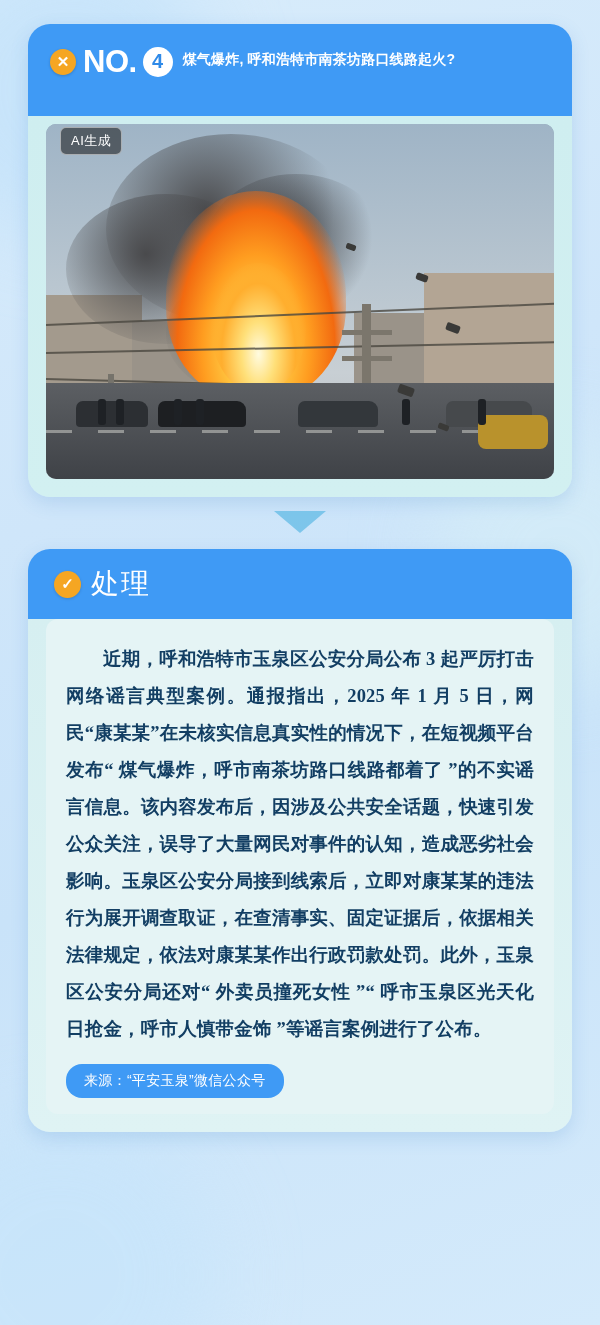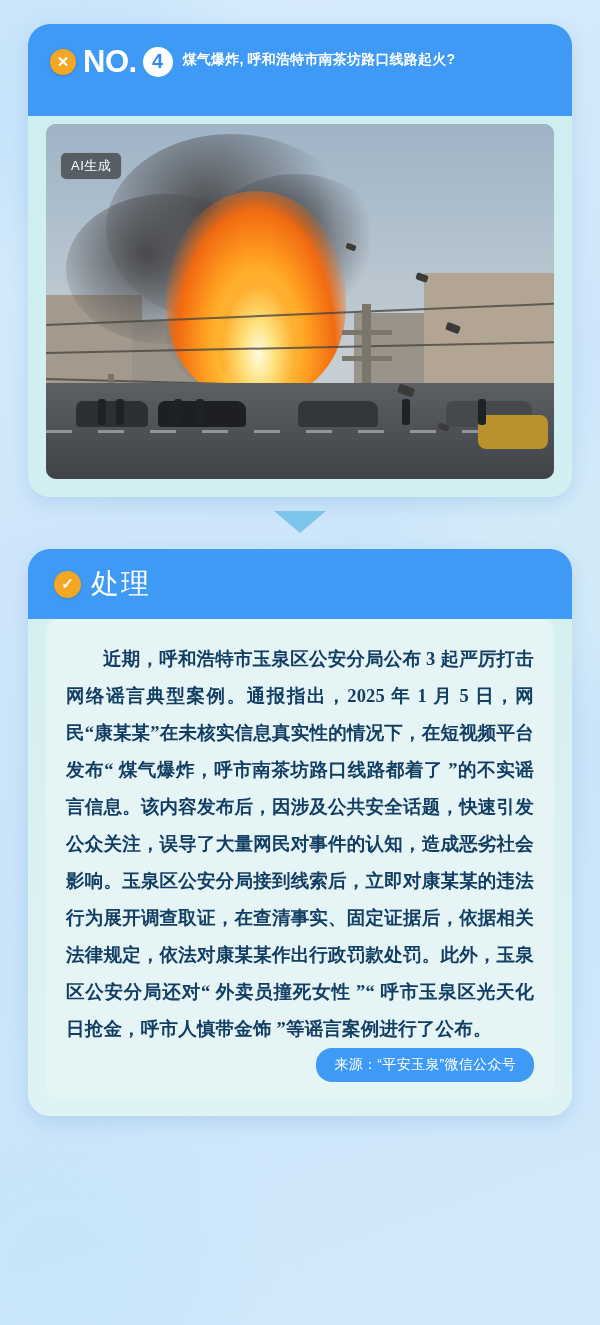--- a/index.html
+++ b/index.html
@@ -128,21 +128,21 @@
   .c1 { left: 30px; width: 72px; background:#2c2f33; }
   .c2 { left: 112px; width: 88px; background:#1d1f22; }
   .c3 { left: 252px; width: 80px; background:#33373b; }
   .c4 { left: 400px; width: 86px; background:#46494c; }
   .c5 { right: 6px; width: 70px; bottom: 30px; height: 34px; background:#b9922c; border-radius:8px; }
   .person { position: absolute; bottom: 54px; width: 8px; height: 26px; background:#1e2125; border-radius: 3px; }
   .debris { position: absolute; background:#3a3a38; border-radius: 2px; transform: rotate(20deg); }
 
   .ai-tag {
     position: absolute;
-    left: 14px; top: 28px;
+    left: 14px; top: 3px;
     background: rgba(20,20,20,.55);
     color: #fff;
     font-size: 13px;
     padding: 4px 10px;
     border-radius: 6px;
     border: 1px solid rgba(255,255,255,.5);
     letter-spacing: .5px;
   }
 
   
@@ -187,21 +187,21 @@
   .handle-text {
     color: #123e63;
     font-size: 18.5px;
     line-height: 2.0;
     text-align: justify;
     text-indent: 2em;
     letter-spacing: .2px;
     font-weight: 600;
     font-family: "Liberation Serif", serif;
   }
-  .source-row { display: flex; justify-content: flex-end; }
+  .source-row { display: flex; justify-content: flex-start; margin-top: 16px; }
   .source-pill {
     background: #3f9af5;
     color: #fff;
     font-size: 14px;
     padding: 8px 18px;
     border-radius: 16px;
     letter-spacing: .3px;
   }
 </style>
 </head>

